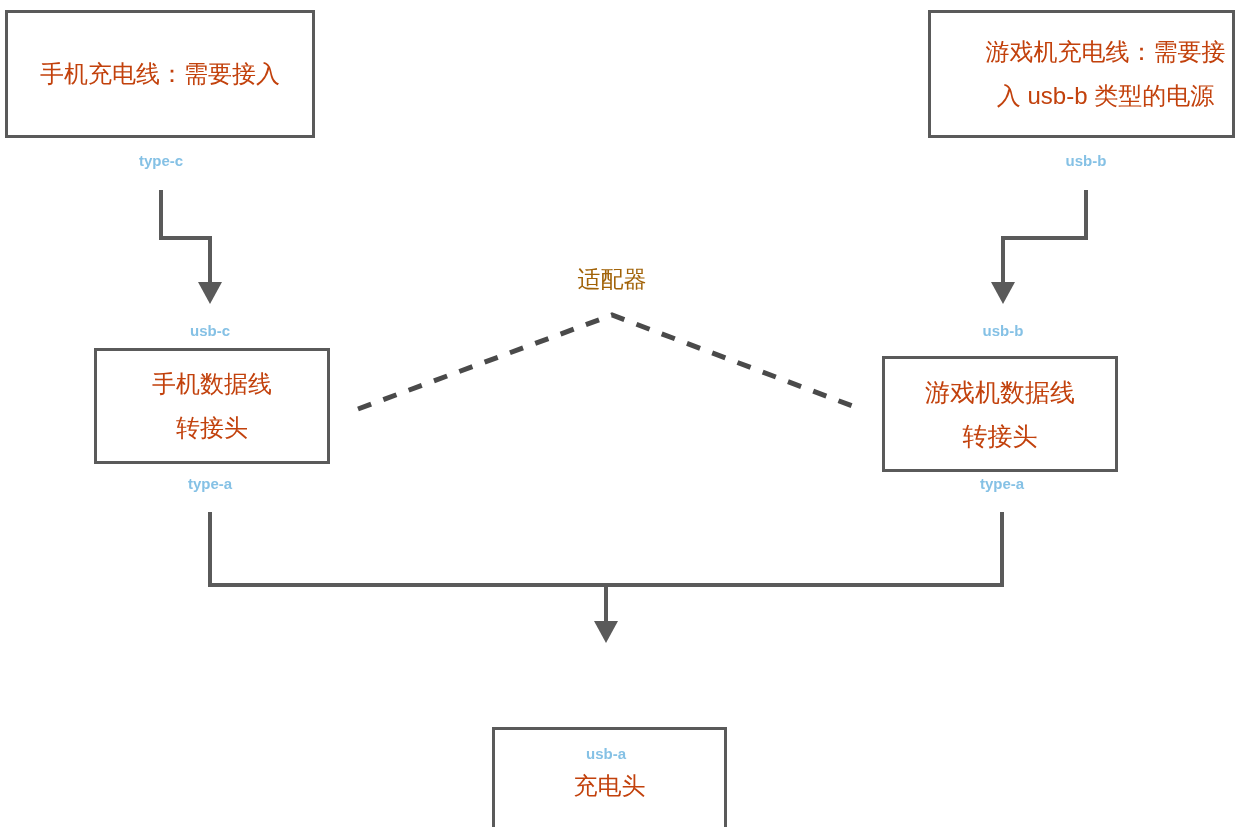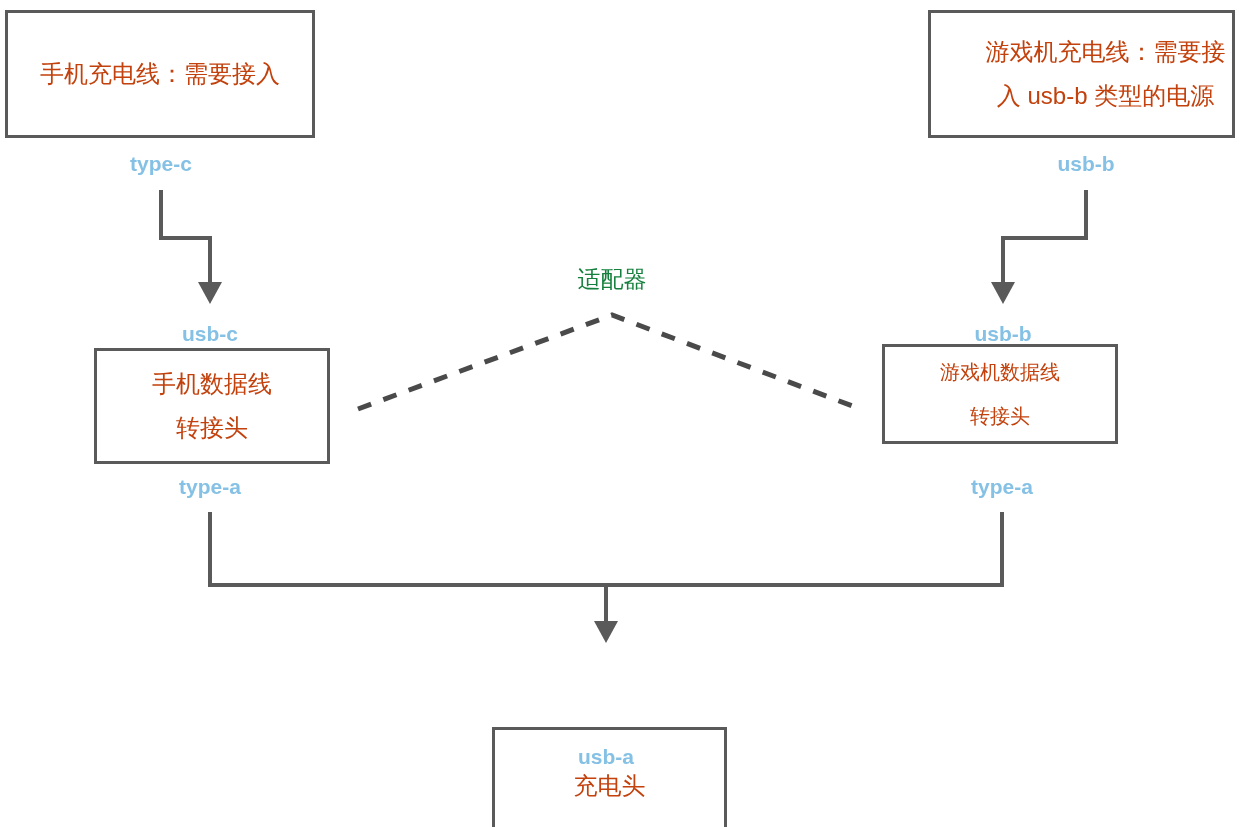--- a/index.html
+++ b/index.html
@@ -62,45 +62,45 @@
   #node-phone-adapter {
     left: 94px;
     top: 348px;
     width: 236px;
     height: 116px;
     font-size: 24px;
     line-height: 44px;
   }
   #node-console-adapter {
     left: 882px;
-    top: 344px;
+    top: 356px;
     width: 236px;
-    height: 100px;
-    font-size: 20px;
+    height: 116px;
+    font-size: 25px;
     line-height: 44px;
   }
   #node-charger {
     left: 492px;
     top: 727px;
     width: 235px;
     height: 117px;
     font-size: 24px;
     line-height: 44px;
   }
   .port-label {
     position: absolute;
     color: #85c1e5;
-    font-size: 21px;
+    font-size: 15px;
     font-weight: bold;
     white-space: nowrap;
     transform: translateX(-50%);
   }
   .edge-label {
     position: absolute;
-    color: #15803d;
+    color: #a16207;
     font-size: 23px;
     white-space: nowrap;
     transform: translateX(-50%);
   }
 </style>
 </head>
 <body>
 
 <div id="canvas">
 

